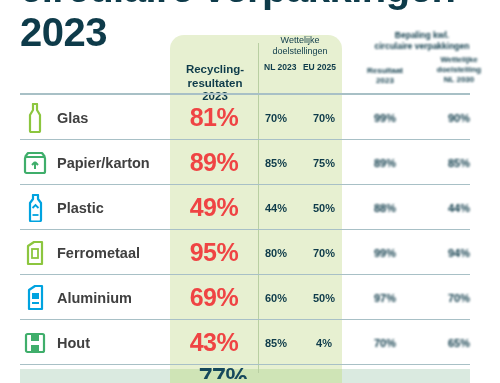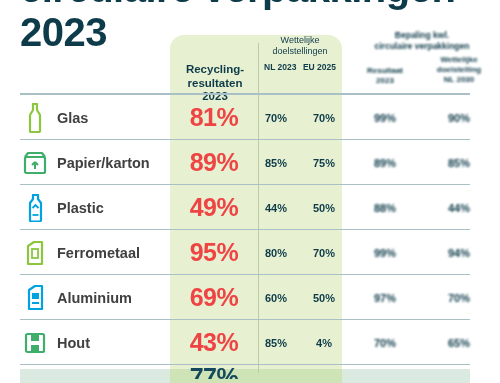--- a/index.html
+++ b/index.html
@@ -136,21 +136,21 @@
   }
   .right-v{
     width:50%;text-align:center;
     font-size:11px;font-weight:bold;color:#0e3b4a;
     filter:blur(1.15px);
   }
 
   
   .row-total{
     position:relative;height:14px;overflow:hidden;
-    display:flex;align-items:flex-start;
+    display:flex;align-items:flex-start;margin-left:9px;
   }
   .row-total .cell-big{
     font-size:25px;line-height:25px;color:#15485c;
   }
 </style>
 </head>
 <body>
 
 <div id="root">
 

